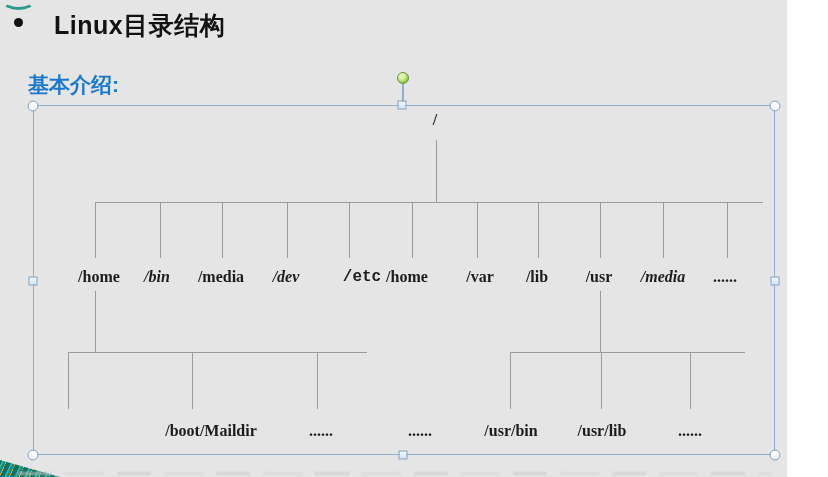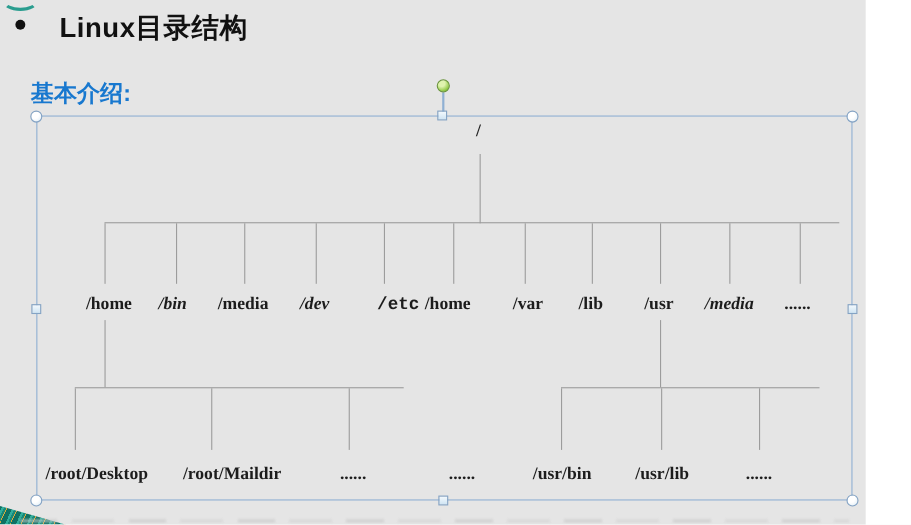--- a/index.html
+++ b/index.html
@@ -120,21 +120,20 @@
   <div class="vline" style="left:68px;top:353px;height:56px;"></div>
   <div class="vline" style="left:192px;top:353px;height:56px;"></div>
   <div class="vline" style="left:317px;top:353px;height:56px;"></div>
 
   <div class="vline" style="left:600px;top:291px;height:61px;"></div>
   <div class="hline" style="left:510px;top:352px;width:235px;"></div>
   <div class="vline" style="left:510px;top:353px;height:56px;"></div>
   <div class="vline" style="left:601px;top:353px;height:56px;"></div>
   <div class="vline" style="left:690px;top:353px;height:56px;"></div>
 
-  <div class="tlabel" style="left:88px;top:422px;">/root/Desktop</div>
-  <div class="tlabel" style="left:211px;top:422px;">/root/Maildir</div>
+  <div class="tlabel" style="left:211px;top:422px;">/boot/Maildir</div>
   <div class="tlabel" style="left:321px;top:422px;">......</div>
   <div class="tlabel" style="left:420px;top:422px;">......</div>
   <div class="tlabel" style="left:511px;top:422px;">/usr/bin</div>
   <div class="tlabel" style="left:602px;top:422px;">/usr/lib</div>
   <div class="tlabel" style="left:690px;top:422px;">......</div>
 
 </div>
 
 </body></html>

